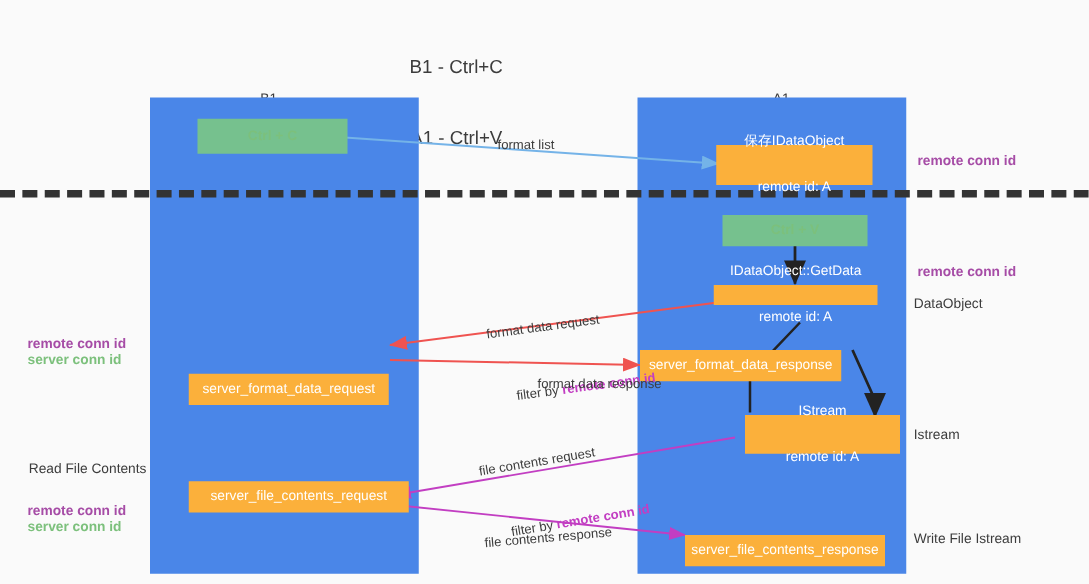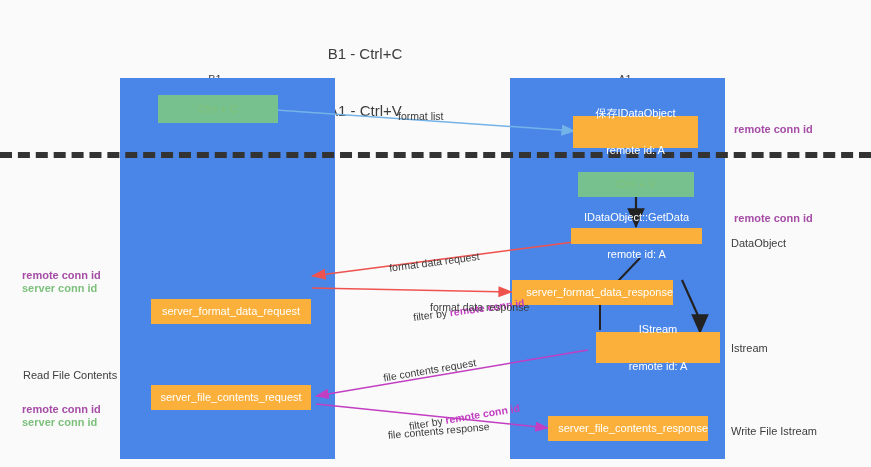--- a/index.html
+++ b/index.html
@@ -123,29 +123,29 @@
 
   <div class="box orange" style="left:596px;top:332px;width:124px;height:31px;flex-direction:column;">
     <span>IStream</span>
     <span>remote id: A</span>
   </div>
 
   <div class="box orange" style="left:151px;top:269px;width:160px;height:25px;margin-top:30px;">
     <span>server_format_data_request</span>
   </div>
 
-  <div class="box orange" style="left:512px;top:280px;width:161px;height:25px;justify-content:flex-end;">
+  <div class="box orange" style="left:512px;top:280px;width:161px;height:25px;">
     <span>server_format_data_response</span>
   </div>
 
-  <div class="box orange" style="left:151px;top:385px;width:160px;height:25px;">
+  <div class="box orange" style="left:151px;top:385px;width:176px;height:25px;">
     <span>server_file_contents_request</span>
   </div>
 
-  <div class="box orange" style="left:548px;top:416px;width:160px;height:25px;justify-content:flex-end;">
+  <div class="box orange" style="left:548px;top:428px;width:160px;height:25px;">
     <span>server_file_contents_response</span>
   </div>
 
   <div class="abs sidelab purple" style="left:734px;top:122px;">remote conn id</div>
   <div class="abs sidelab purple" style="left:734px;top:211px;">remote conn id</div>
   <div class="abs sidelab" style="left:731px;top:236px;">DataObject</div>
   <div class="abs sidelab" style="left:731px;top:341px;">Istream</div>
   <div class="abs sidelab" style="left:731px;top:424px;">Write File Istream</div>
 
   <div class="abs sidelab purple" style="left:22px;top:268px;">remote conn id</div>

